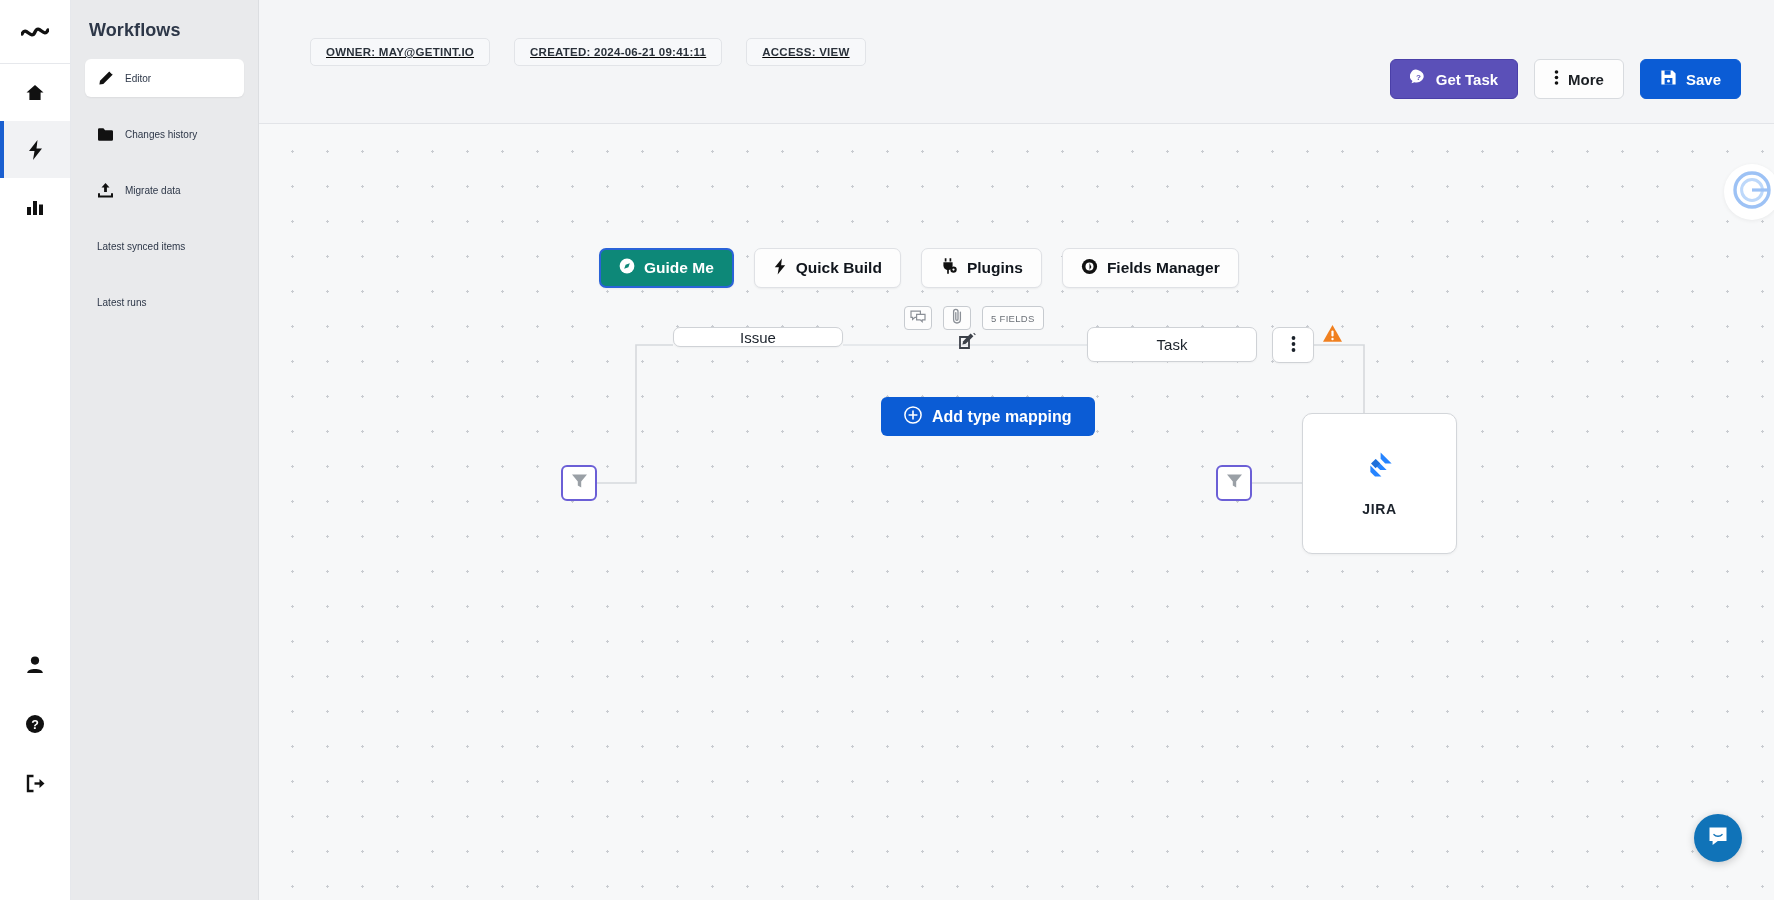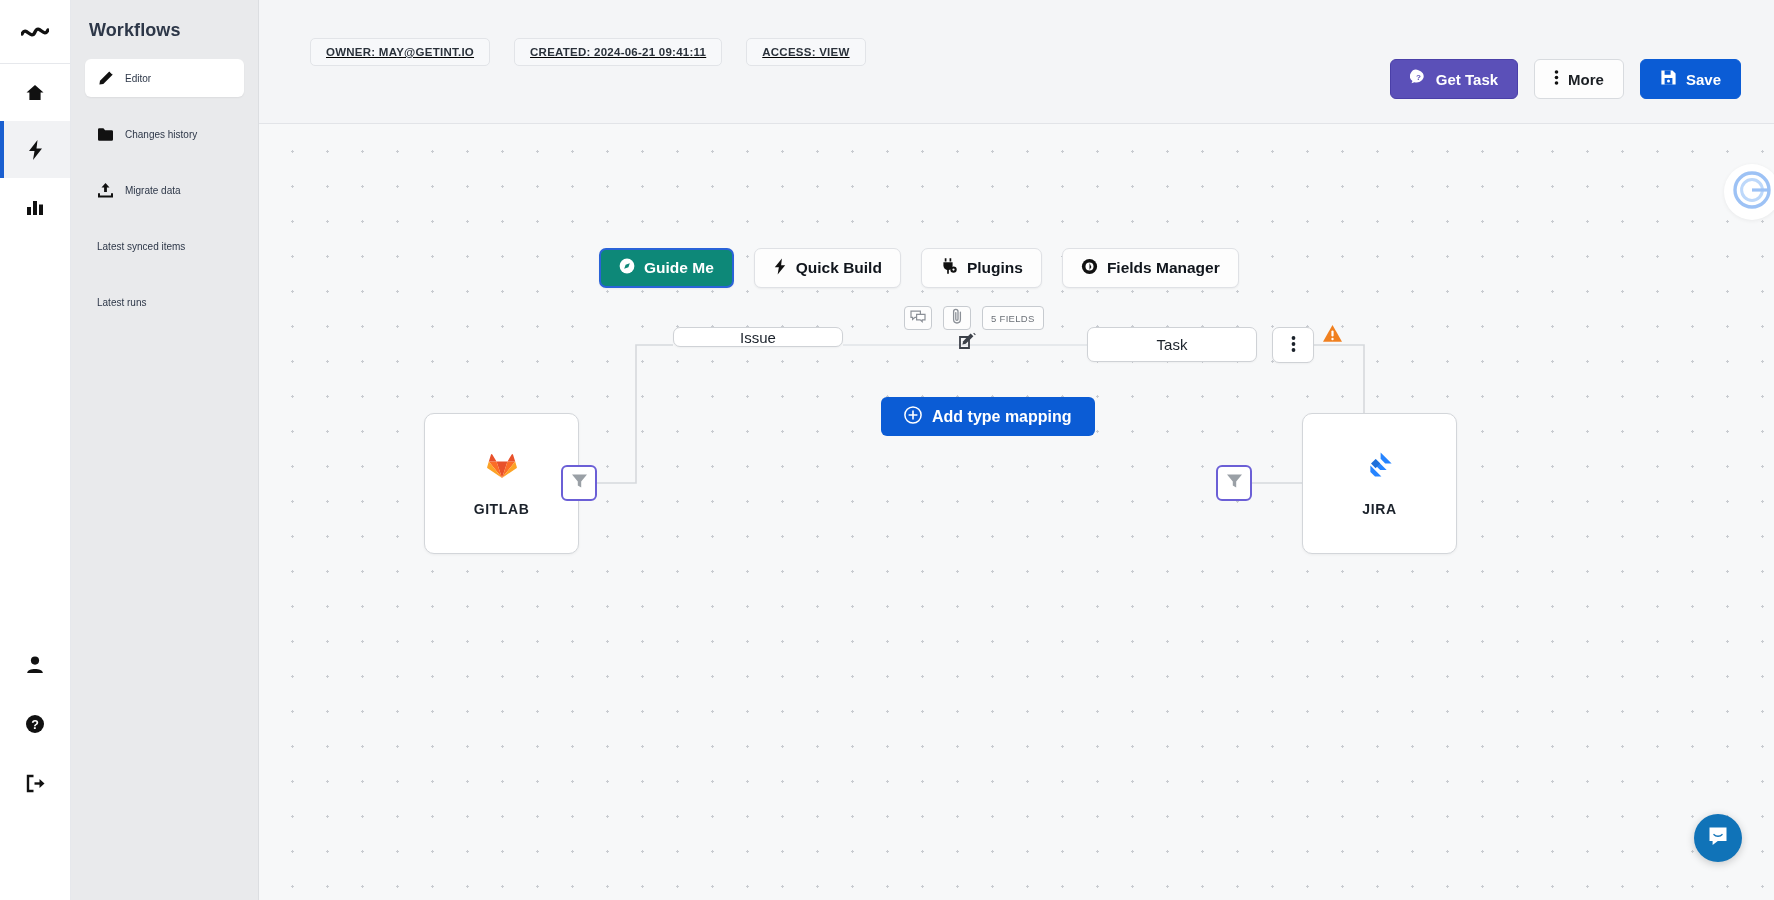--- a/index.html
+++ b/index.html
@@ -404,34 +404,20 @@
       <div class="add-map">
         <span>
           <svg width="18" height="18" viewBox="0 0 18 18">
             <circle cx="9" cy="9" r="8.1" fill="none" stroke="#fff" stroke-width="1.5"></circle>
             <path d="M9 4.6 V13.4 M4.6 9 H13.4" stroke="#fff" stroke-width="1.6"></path>
           </svg>
         </span>
         <span>Add type mapping</span>
       </div>
 
-      <div class="app-node gitlab-node">
-        <span>
-          <svg width="30" height="28" viewBox="0 0 30 28">
-            <path d="M15 27 L20.5 10.4 H9.5 Z" fill="#e8512b"></path>
-            <path d="M15 27 L9.5 10.4 H1.8 Z" fill="#fc6d26"></path>
-            <path d="M1.8 10.4 L0.2 16 A1 1 0 0 0 0.6 17.2 L15 27 Z" fill="#fca326"></path>
-            <path d="M1.8 10.4 L4 3.4 A0.7 0.7 0 0 1 5.3 3.4 L9.5 10.4 Z" fill="#e8512b"></path>
-            <path d="M15 27 L20.5 10.4 H28.2 Z" fill="#fc6d26"></path>
-            <path d="M28.2 10.4 L29.8 16 A1 1 0 0 1 29.4 17.2 L15 27 Z" fill="#fca326"></path>
-            <path d="M28.2 10.4 L26 3.4 A0.7 0.7 0 0 0 24.7 3.4 L20.5 10.4 Z" fill="#e8512b"></path>
-          </svg>
-        </span>
-        <span class="label">GITLAB</span>
-      </div>
 
       <div class="filter-btn filter-gitlab">
         <span>
           <svg width="17" height="16" viewBox="0 0 17 16">
             <path d="M1 1.6 H16 L10.2 8.4 V14.6 L6.8 12.4 V8.4 Z" fill="#9aa0a6"></path>
           </svg>
         </span>
       </div>
 
       <div class="app-node jira-node">

